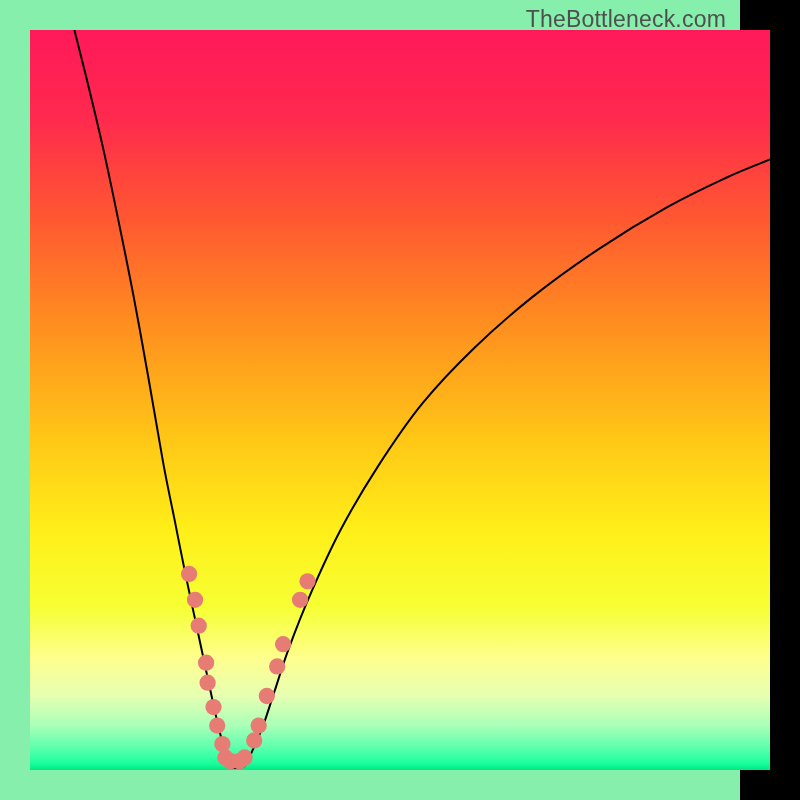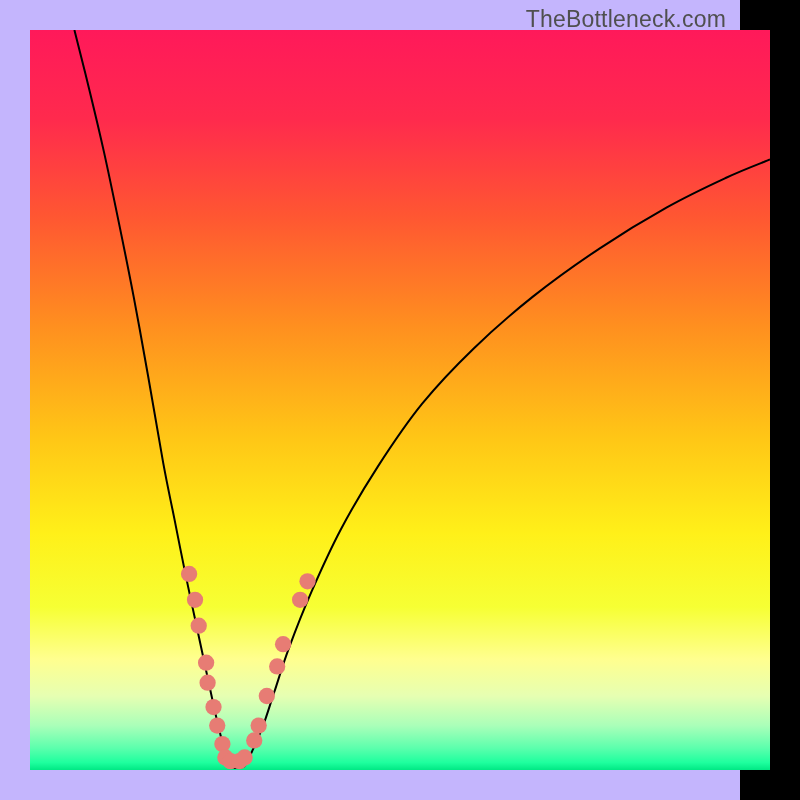--- a/index.html
+++ b/index.html
@@ -10,21 +10,21 @@
     overflow: hidden;
     background: #000;
     font-family: Arial, Helvetica, sans-serif;
   }
   .frame {
     position: absolute;
     left: 0;
     top: 0;
     width: 740px;
     height: 800px;
-    background: #c4b5fd;
+    background: #86efac;
   }
   .plot-area {
     position: absolute;
     left: 30px;
     top: 30px;
     width: 740px;
     height: 740px;
     overflow: hidden;
   }
   .gradient {

